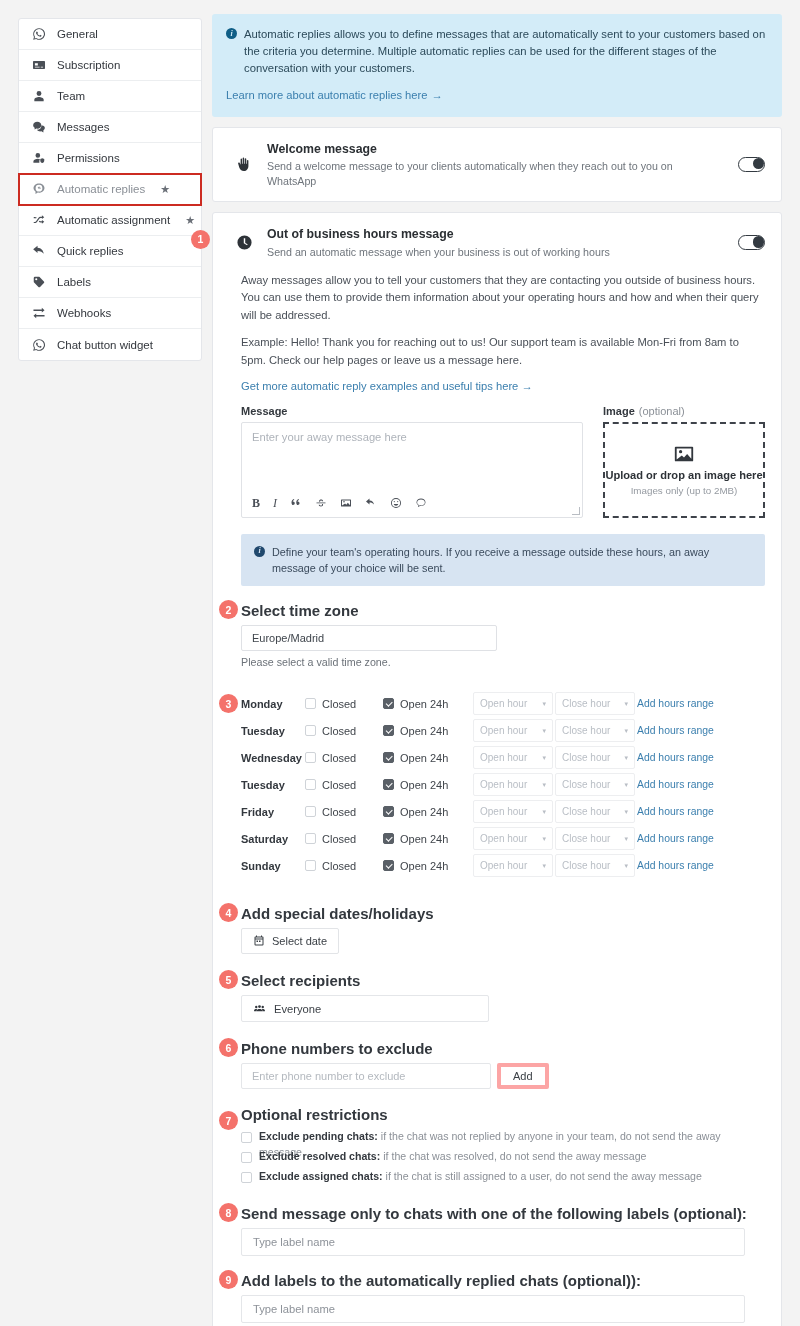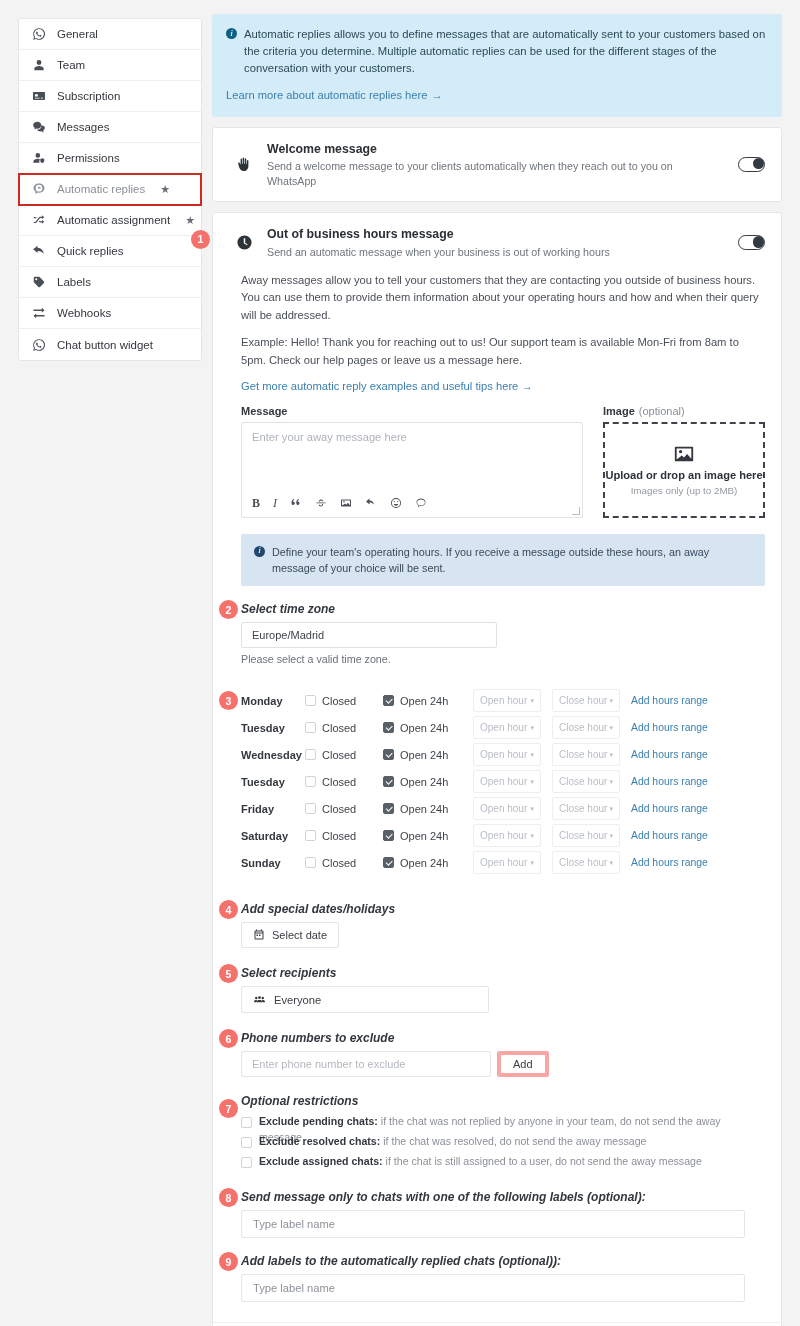--- a/index.html
+++ b/index.html
@@ -161,21 +161,21 @@
     position: absolute; left: -22px;
     width: 19px; height: 19px; border-radius: 50%;
     background: #f4726b; color: #fff;
     font-size: 10.5px; font-weight: bold;
     display: flex; align-items: center; justify-content: center;
     line-height: 1;
   }
   .rel { position: relative; }
 
   .sec { margin-top: 16px; position: relative; }
-  .sec-label { font-size: 12px; font-weight: bold; color: #33383e; margin-bottom: 6px; font-style: italic; }
+  .sec-label { font-size: 15px; font-weight: bold; color: #33383e; margin-bottom: 6px; }
   .tz-input {
     width: 256px; height: 26px;
     border: 1px solid #dfe1e5; border-radius: 2px;
     background: #fff; display: flex; align-items: center;
     padding: 0 10px; font-size: 11px; color: #3f454c;
   }
   .tz-help { font-size: 10.7px; color: #6c7279; margin-top: 5px; }
 
   
   .hours { margin-top: 22px; position: relative; }
@@ -192,21 +192,21 @@
     display: flex; align-items: center; justify-content: center;
   }
   .cbox.on { background: #595f66; border-color: #595f66; }
   .cbox.on:after {
     content: ""; width: 5px; height: 2.5px;
     border-left: 1.5px solid #fff; border-bottom: 1.5px solid #fff;
     transform: rotate(-45deg) translate(0.5px,-0.5px);
   }
   .hcb-lab { font-size: 11px; color: #40454b; }
   .hsel {
-    width: 68px; height: 23px; margin-right: 11px;
+    width: 80px; height: 23px; margin-right: 2px;
     border: 1px solid #edeef0; border-radius: 2px;
     display: flex; align-items: center; justify-content: space-between;
     padding: 0 6px; font-size: 10px; color: #b9bec5; cursor: pointer;
     background: #fff;
   }
   .caret { font-size: 7px; color: #b9bec5; }
   .hlink { font-size: 10.4px; color: #3b7fae; text-decoration: none; cursor: pointer; }
 
   .btn-outline {
     display: inline-flex; align-items: center; gap: 7px;
@@ -274,32 +274,32 @@
         <span class="side-ico">
           <svg viewBox="0 0 24 24">
             <path d="M12 2a10 10 0 00-8.6 15L2 22l5.2-1.4A10 10 0 1012 2zm0 1.6a8.4 8.4 0 11-4.3 15.6l-.3-.2-3 .8.8-2.9-.2-.3A8.4 8.4 0 0112 3.6zm-3.6 4c-.2 0-.5.1-.7.4-.2.3-.8.8-.8 2s.8 2.3.9 2.5c.1.2 1.6 2.6 4 3.5 2 .8 2.4.6 2.8.6.4 0 1.4-.6 1.6-1.1.2-.6.2-1 .1-1.1l-.6-.3s-1.1-.6-1.3-.6c-.2-.1-.3-.1-.5.1l-.7.9c-.1.2-.3.2-.5.1-.2-.1-1-.4-1.9-1.2-.7-.6-1.2-1.4-1.3-1.6-.1-.2 0-.4.1-.5l.4-.4.2-.4v-.4l-.7-1.7c-.2-.4-.4-.4-.5-.4h-.5z"></path>
           </svg>
         </span>
         <span class="side-label">General</span>
       </div>
       <div class="side-item">
         <span class="side-ico">
           <svg viewBox="0 0 24 24">
+            <path d="M21 5H3a1.3 1.3 0 00-1.3 1.3v11.4A1.3 1.3 0 003 19h18a1.3 1.3 0 001.3-1.3V6.3A1.3 1.3 0 0021 5zM5 9h5v4H5V9zm0 6h8v1.3H5V15zm10 0h4v1.3h-4V15z"></path>
+          </svg>
+        </span>
+        <span class="side-label">Subscription</span>
+      </div>
+      <div class="side-item">
+        <span class="side-ico">
+          <svg viewBox="0 0 24 24">
             <path d="M12 12a4.2 4.2 0 100-8.4A4.2 4.2 0 0012 12zm0 1.8c-3.3 0-8 1.7-8 4.4V21h16v-2.8c0-2.7-4.7-4.4-8-4.4z"></path>
           </svg>
         </span>
         <span class="side-label">Team</span>
-      </div>
-      <div class="side-item">
-        <span class="side-ico">
-          <svg viewBox="0 0 24 24">
-            <path d="M21 5H3a1.3 1.3 0 00-1.3 1.3v11.4A1.3 1.3 0 003 19h18a1.3 1.3 0 001.3-1.3V6.3A1.3 1.3 0 0021 5zM5 9h5v4H5V9zm0 6h8v1.3H5V15zm10 0h4v1.3h-4V15z"></path>
-          </svg>
-        </span>
-        <span class="side-label">Subscription</span>
       </div>
       <div class="side-item">
         <span class="side-ico">
           <svg viewBox="0 0 24 24">
             <path d="M9 3C5.1 3 2 5.6 2 8.8c0 1.8 1 3.4 2.5 4.5v3l3-1.7c.5.1 1 .2 1.5.2 3.9 0 7-2.6 7-5.9S12.9 3 9 3zm6.8 6.7c.1.4.2.8.2 1.2 0 3.3-3.1 5.9-7 5.9h-.5c1.1 1.7 3.3 2.8 5.8 2.8.6 0 1.2-.1 1.8-.2l3.4 1.9v-3.4c1.6-1.1 2.5-2.7 2.5-4.5 0-2.5-2.6-4.6-6.2-3.7z"></path>
           </svg>
         </span>
         <span class="side-label">Messages</span>
       </div>
       <div class="side-item">

